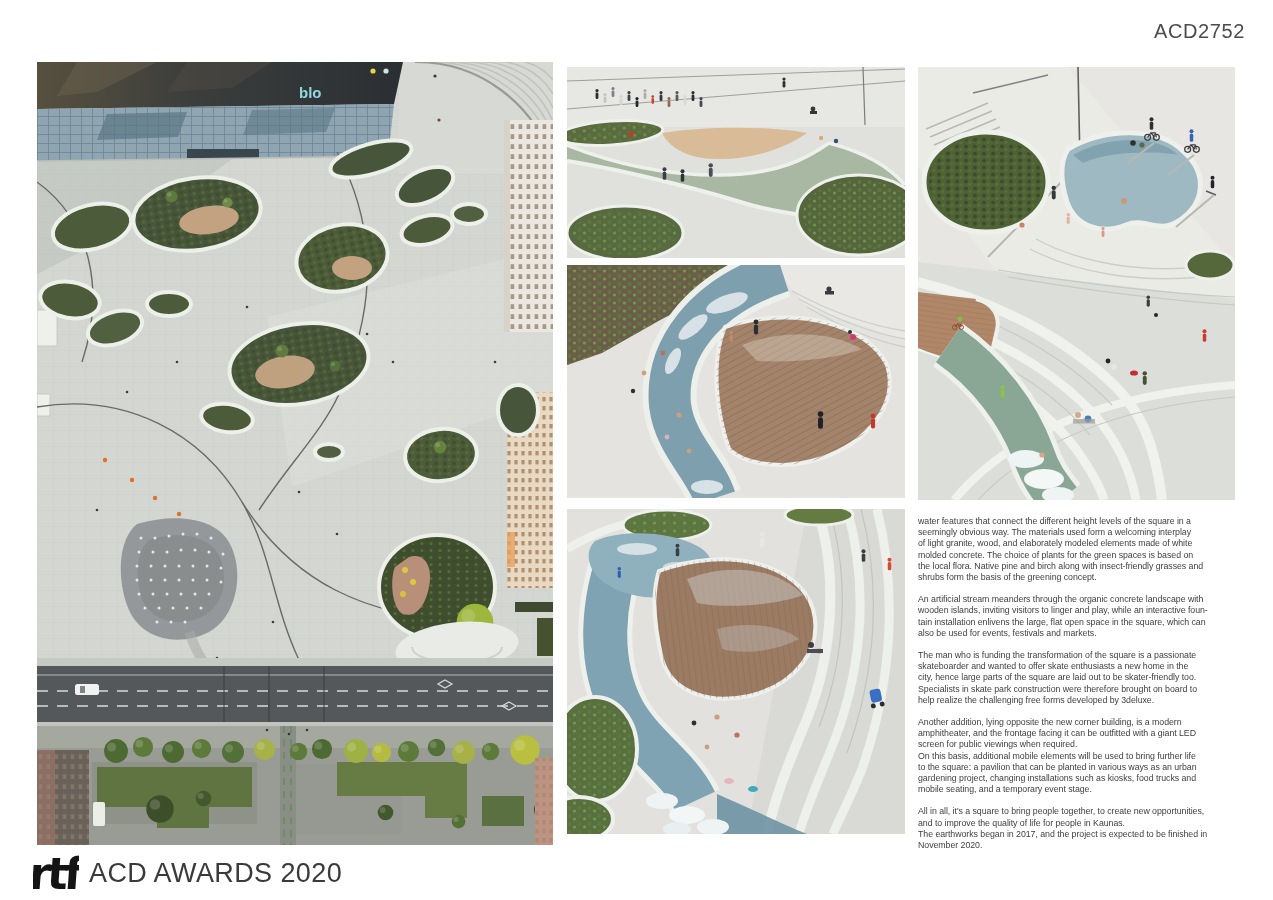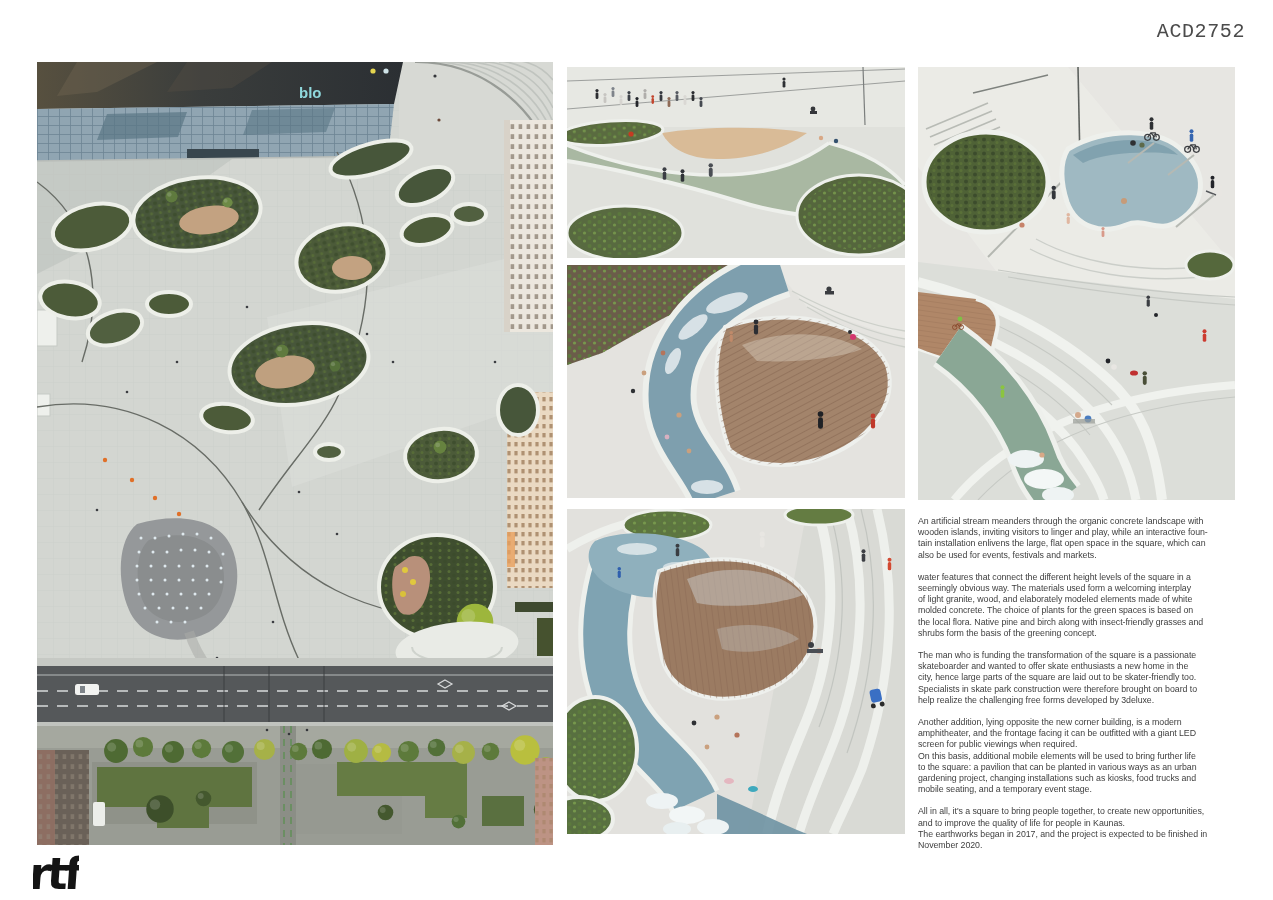--- a/index.html
+++ b/index.html
@@ -1,21 +1,21 @@
 <!DOCTYPE html>
 <html><head>
 <meta charset="utf-8">
 <style>
   html,body{margin:0;padding:0;}
   body{width:1273px;height:900px;background:#ffffff;position:relative;overflow:hidden;
        font-family:"Liberation Sans",sans-serif;}
   .ph{position:absolute;}
   .ph svg{display:block;}
   #submission-id{position:absolute;top:20px;right:28px;font-size:20px;color:#4b4b4b;
-       letter-spacing:.6px;font-family:Liberation Mono, monospace;}
+       letter-spacing:.6px;}
   #desc{position:absolute;left:918px;top:516px;width:324px;color:#3e3e3e;
        font-size:8.8px;line-height:11.2px;letter-spacing:-.05px;}
   #desc p{margin:0 0 11px 0;white-space:pre-line;}
   #footer{position:absolute;left:33px;top:849px;height:48px;display:flex;align-items:center;}
   #awards-title{font-size:27px;color:#3a3a3a;letter-spacing:.4px;margin-left:10px;}
 </style>
 </head>
 <body>
 
 <svg width="0" height="0" style="position:absolute">
@@ -581,30 +581,30 @@
   <ellipse cx="216" cy="306" rx="4" ry="2.6" fill="#c03030"></ellipse>
   <use href="#psn" x="224" y="304" width="5.5" height="14" fill="#4a4f38"></use>
   <use href="#psn" x="284" y="262" width="5" height="13" fill="#cc3b30"></use>
   <use href="#psn" x="228" y="228" width="4.5" height="12" fill="#3a3d42"></use>
   <circle cx="238" cy="248" r="2" fill="#23252a"></circle>
  </g>
 </svg>
 </figure>
 
 <section id="desc">
-  <p>An artificial stream meanders through the organic concrete landscape with
-wooden islands, inviting visitors to linger and play, while an interactive foun-
-tain installation enlivens the large, flat open space in the square, which can
-also be used for events, festivals and markets.</p>
   <p>water features that connect the different height levels of the square in a
 seemingly obvious way. The materials used form a welcoming interplay
 of light granite, wood, and elaborately modeled elements made of white
 molded concrete. The choice of plants for the green spaces is based on
 the local flora. Native pine and birch along with insect-friendly grasses and
 shrubs form the basis of the greening concept.</p>
+  <p>An artificial stream meanders through the organic concrete landscape with
+wooden islands, inviting visitors to linger and play, while an interactive foun-
+tain installation enlivens the large, flat open space in the square, which can
+also be used for events, festivals and markets.</p>
   <p>The man who is funding the transformation of the square is a passionate
 skateboarder and wanted to offer skate enthusiasts a new home in the
 city, hence large parts of the square are laid out to be skater-friendly too.
 Specialists in skate park construction were therefore brought on board to
 help realize the challenging free forms developed by 3deluxe.</p>
   <p>Another addition, lying opposite the new corner building, is a modern
 amphitheater, and the frontage facing it can be outfitted with a giant LED
 screen for public viewings when required.
 On this basis, additional mobile elements will be used to bring further life
 to the square: a pavilion that can be planted in various ways as an urban
@@ -613,13 +613,14 @@
   <p>All in all, it's a square to bring people together, to create new opportunities,
 and to improve the quality of life for people in Kaunas.
 The earthworks began in 2017, and the project is expected to be finished in
 November 2020.</p>
 </section>
 
 <div id="footer">
   <svg width="46" height="48" viewBox="0 0 46 48">
     <text x="-2" y="40" font-family="DejaVu Sans, sans-serif" font-weight="bold" font-size="44" letter-spacing="-4" fill="#141414" transform="skewX(-4)">rtf</text>
   </svg>
+  <div id="awards-title">ACD AWARDS 2020</div>
 </div>
 
 </body></html>

